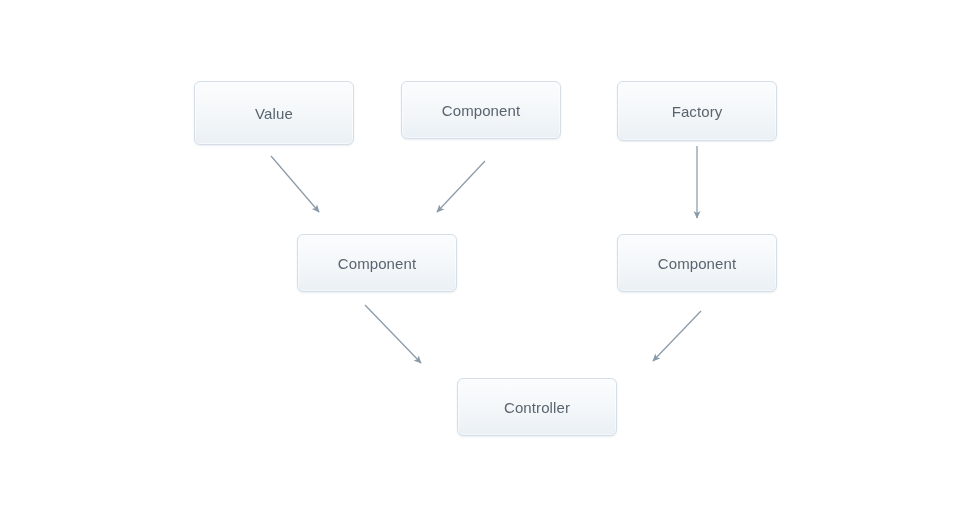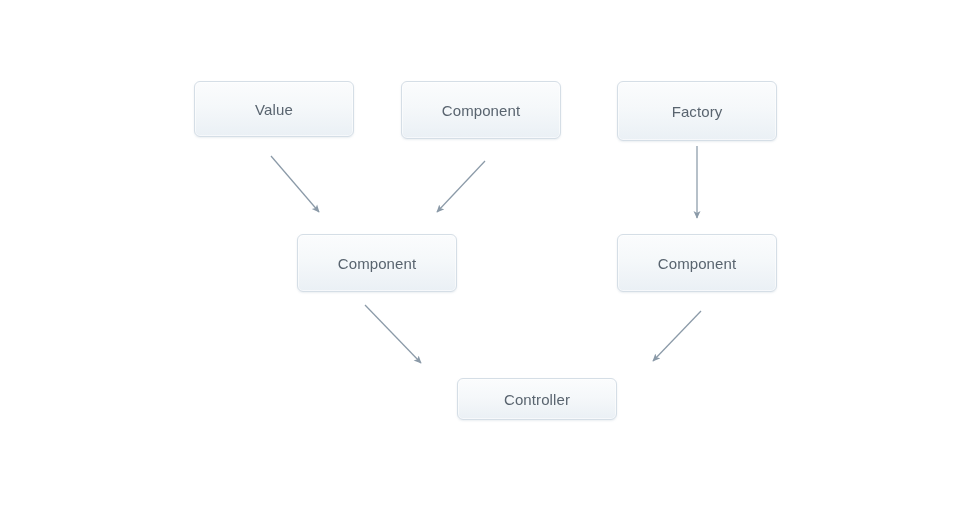--- a/index.html
+++ b/index.html
@@ -63,33 +63,33 @@
     <g id="edges-group">
         <line x1="271" y1="156" x2="319" y2="212" stroke="#8b9aa8" stroke-width="1.25" marker-end="url(#arrowhead)"></line>
         <line x1="485" y1="161" x2="437" y2="212" stroke="#8b9aa8" stroke-width="1.25" marker-end="url(#arrowhead)"></line>
         <line x1="697" y1="146" x2="697" y2="218" stroke="#8b9aa8" stroke-width="1.25" marker-end="url(#arrowhead)"></line>
         <line x1="365" y1="305" x2="421" y2="363" stroke="#8b9aa8" stroke-width="1.25" marker-end="url(#arrowhead)"></line>
         <line x1="701" y1="311" x2="653" y2="361" stroke="#8b9aa8" stroke-width="1.25" marker-end="url(#arrowhead)"></line>
       </g>
   </svg>
 
   <div id="nodes-group">
-      <div class="node" style="left: 194px; top: 81px; width: 160px; height: 56px;">
+      <div class="node" style="left: 194px; top: 81px; width: 160px; height: 64px;">
         <span class="node-label">Value</span>
       </div>
       <div class="node" style="left: 401px; top: 81px; width: 160px; height: 58px;">
         <span class="node-label">Component</span>
       </div>
       <div class="node" style="left: 617px; top: 81px; width: 160px; height: 60px;">
         <span class="node-label">Factory</span>
       </div>
       <div class="node" style="left: 297px; top: 234px; width: 160px; height: 58px;">
         <span class="node-label">Component</span>
       </div>
       <div class="node" style="left: 617px; top: 234px; width: 160px; height: 58px;">
         <span class="node-label">Component</span>
       </div>
-      <div class="node" style="left: 457px; top: 378px; width: 160px; height: 42px; text-align: center;">
+      <div class="node" style="left: 457px; top: 378px; width: 160px; height: 58px; text-align: center;">
         <span class="node-label">Controller</span>
       </div>
     </div>
 
 </div>
 
 </body></html>

